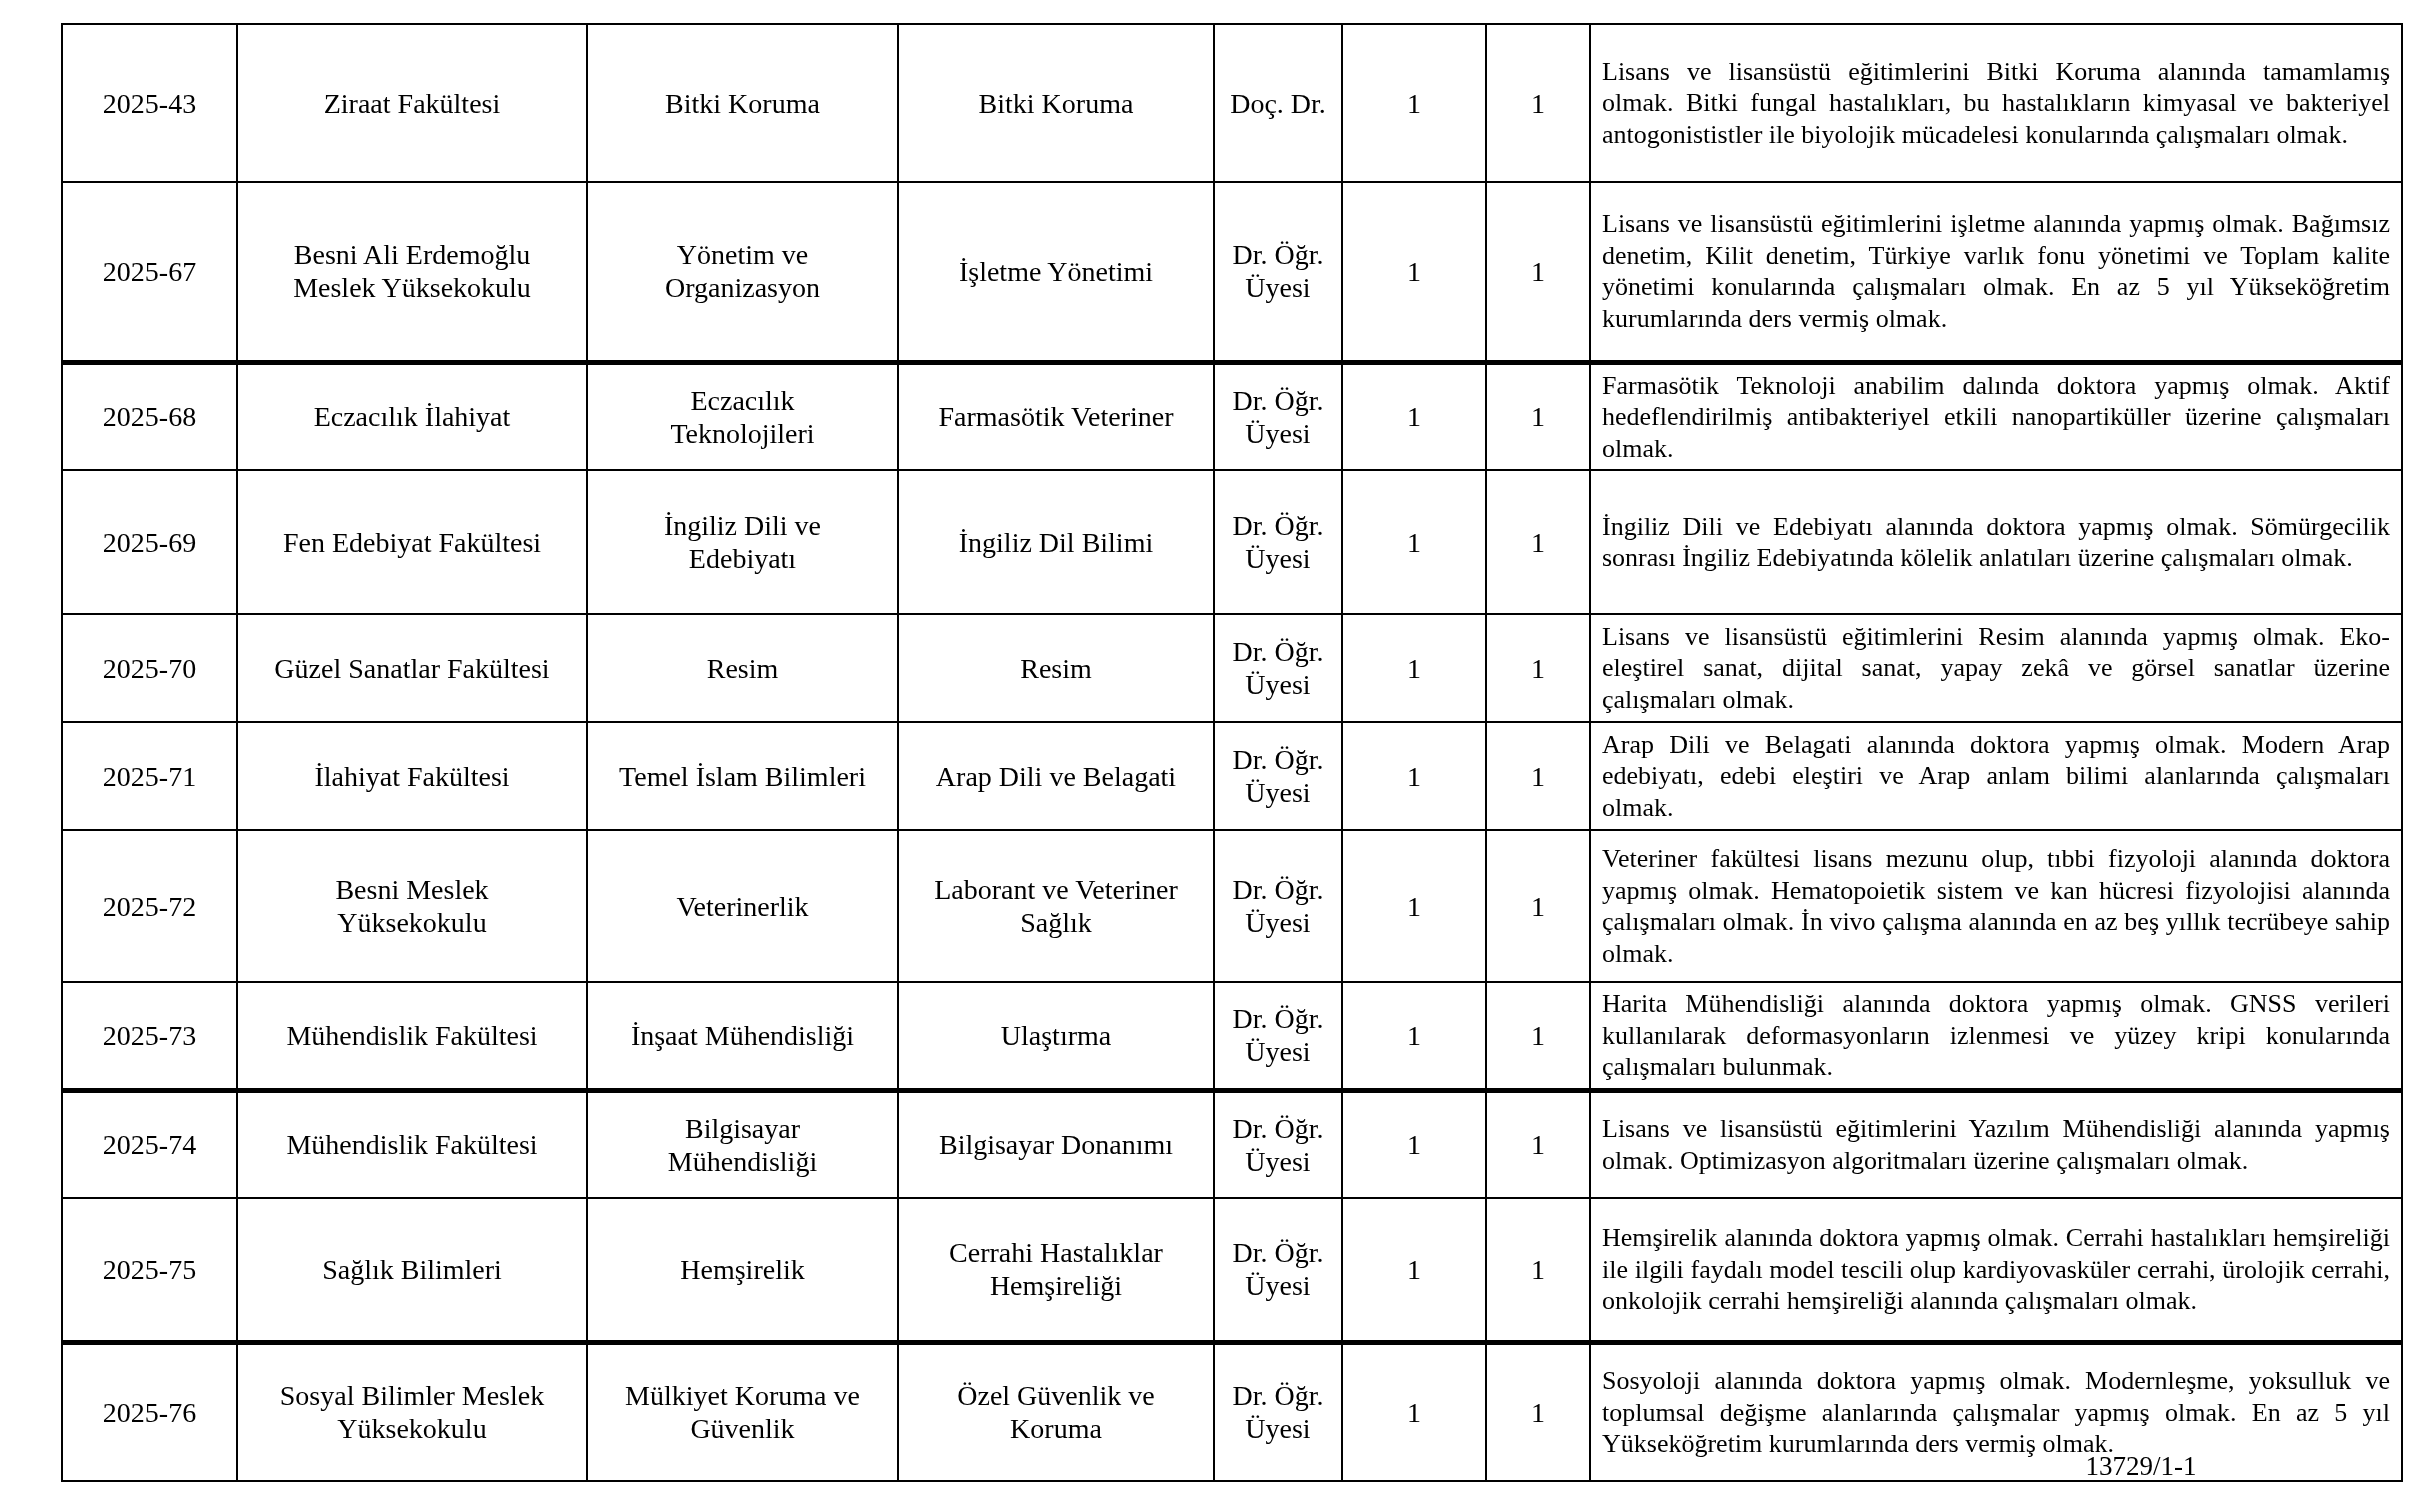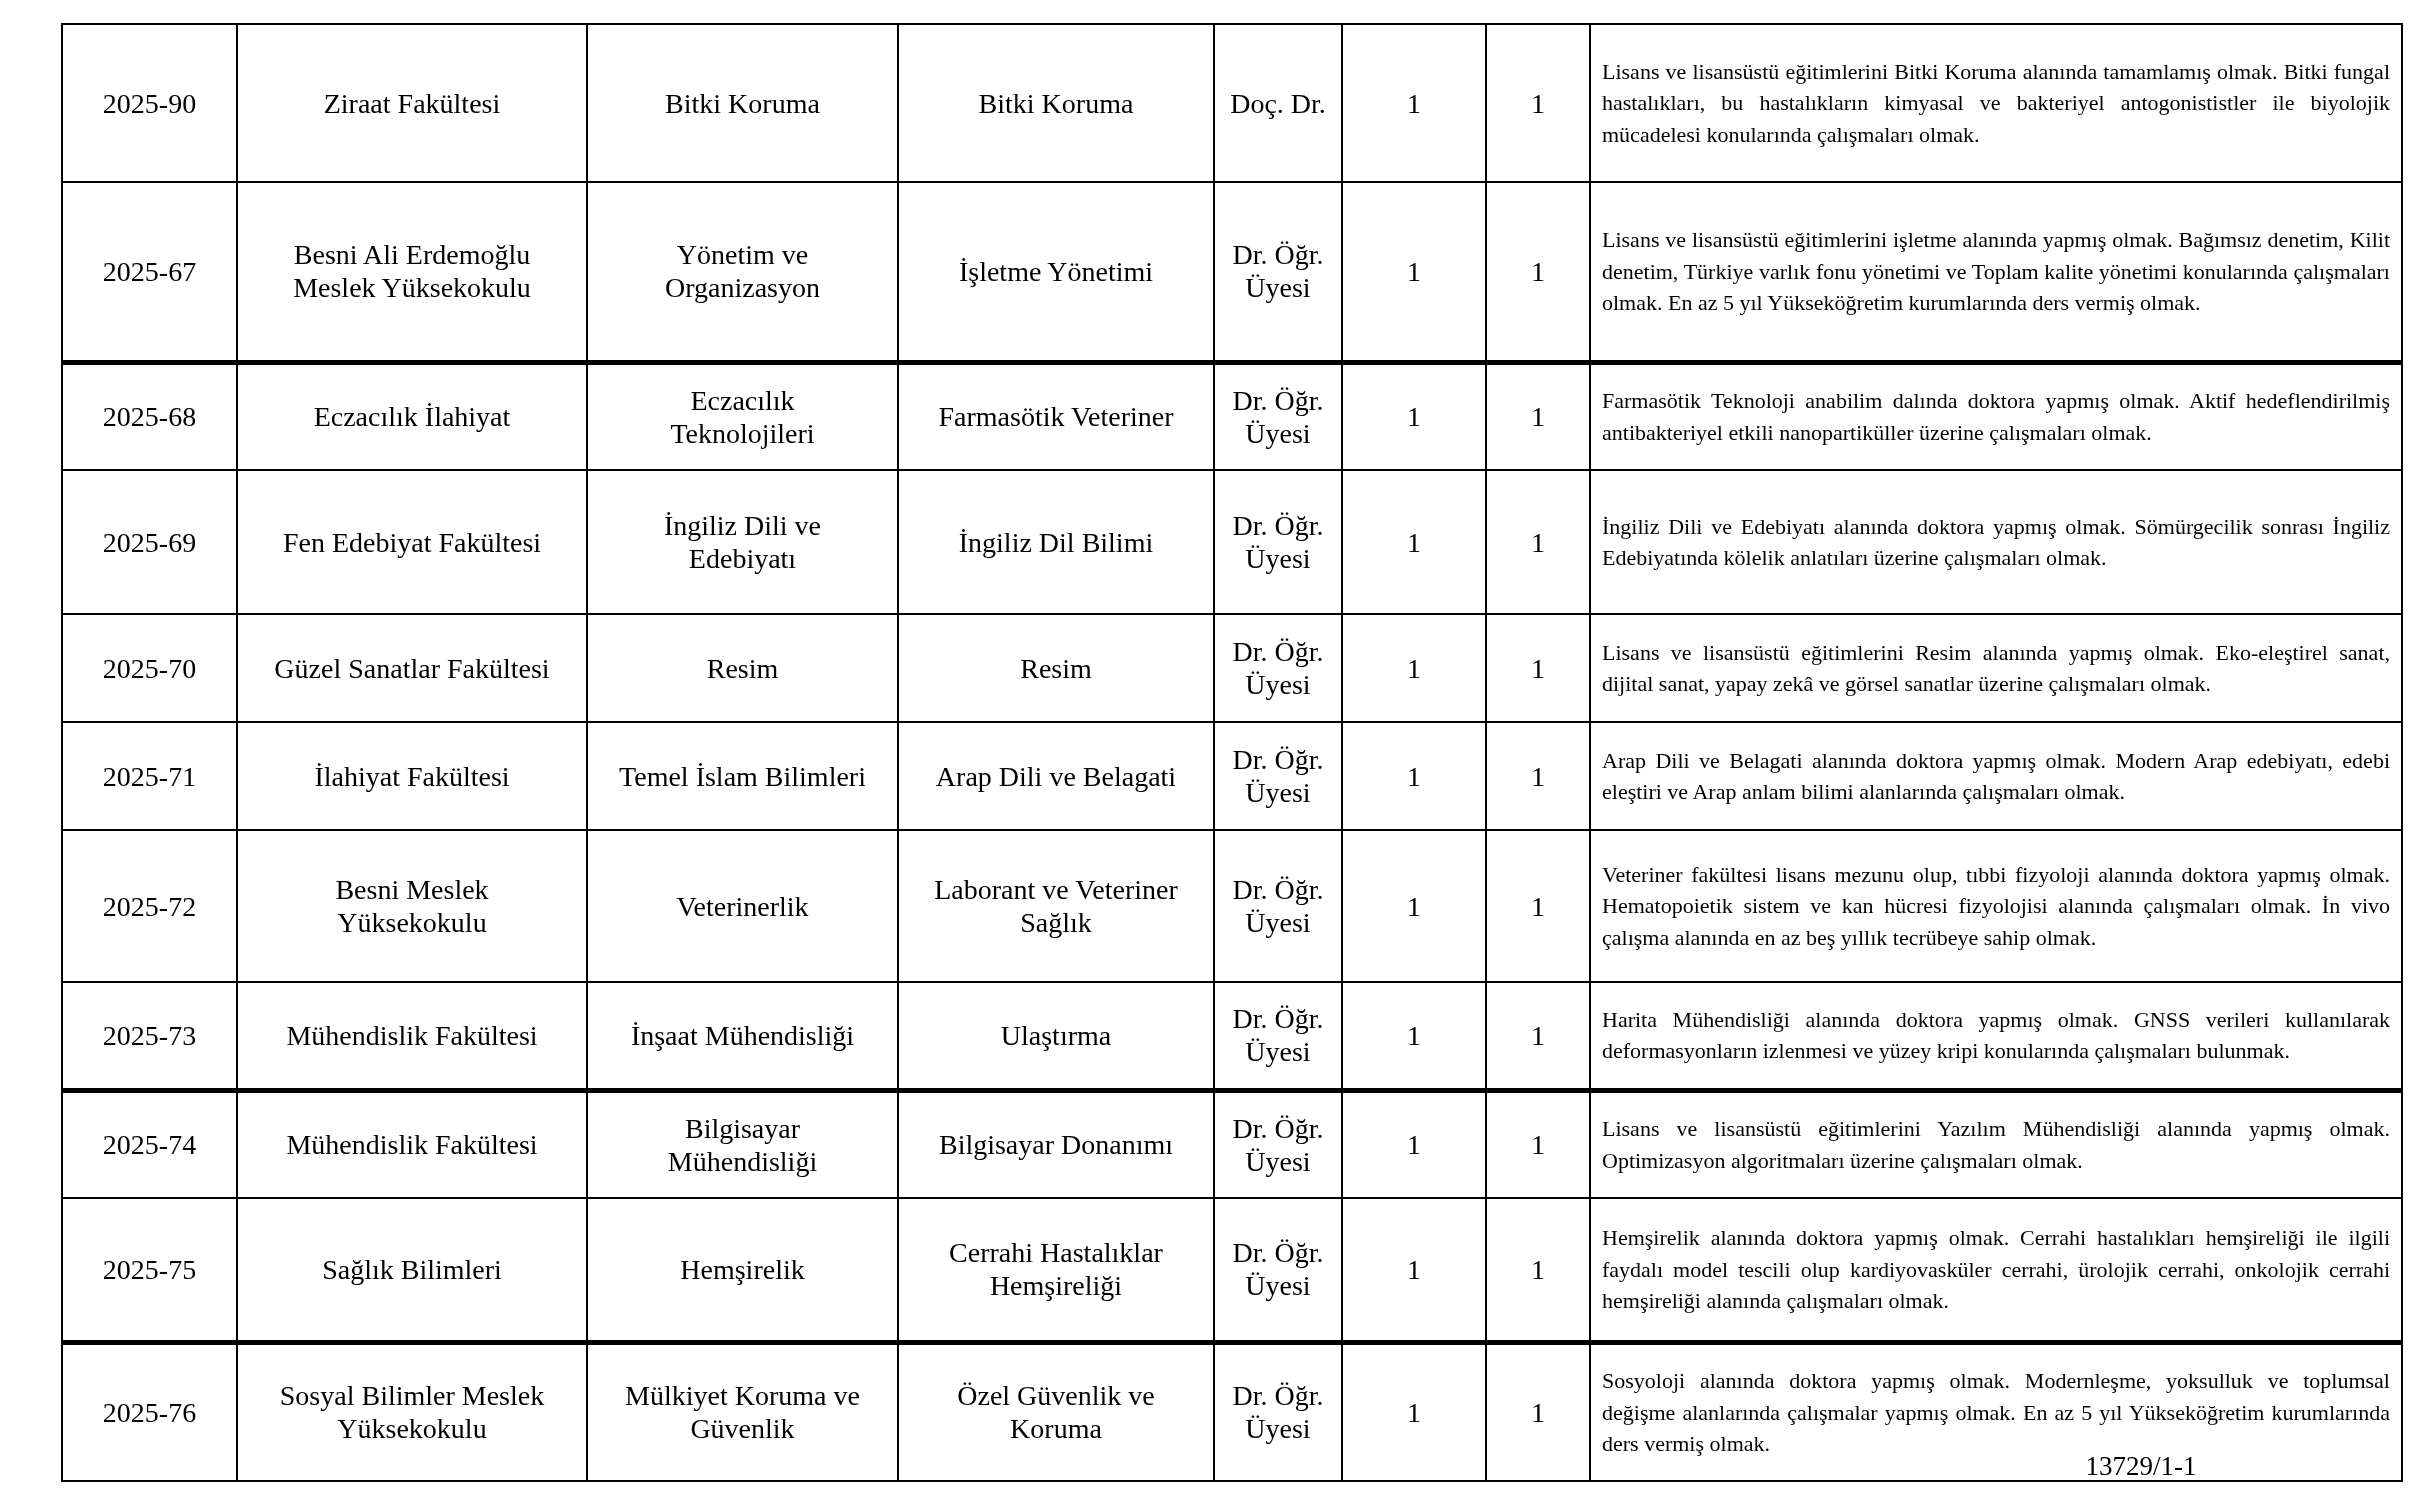--- a/index.html
+++ b/index.html
@@ -30,21 +30,21 @@
     vertical-align: middle;
     font-size: 28px;
     line-height: 33px;
     padding: 3.1px 7.9px;
     white-space: pre-line;
     overflow: hidden;
   }
   table.positions td.c-desc {
     text-align: justify;
     white-space: normal;
-    font-size: 22px;
+    font-size: 26px;
     line-height: 31.5px;
     padding: 4.7px 11px;
   }
   tr.r1  { height: 158px; }
   tr.r2  { height: 180px; }
   tr.r3  { height: 108px; }
   tr.r4  { height: 144px; }
   tr.r5  { height: 108px; }
   tr.r6  { height: 108px; }
   tr.r7  { height: 152px; }
@@ -73,21 +73,21 @@
     <col style="width:350px">
     <col style="width:311px">
     <col style="width:316px">
     <col style="width:128px">
     <col style="width:144px">
     <col style="width:104px">
     <col style="width:812px">
   </colgroup>
   <tbody>
     <tr class="r1">
-      <td class="c-no">2025-90</td>
+      <td class="c-no">2025-43</td>
       <td class="c-unit">Ziraat Fakültesi</td>
       <td class="c-dept">Bitki Koruma</td>
       <td class="c-prog">Bitki Koruma</td>
       <td class="c-title">Doç. Dr.</td>
       <td class="c-num">1</td>
       <td class="c-num">1</td>
       <td class="c-desc">Lisans ve lisansüstü eğitimlerini Bitki Koruma alanında tamamlamış olmak. Bitki fungal hastalıkları, bu hastalıkların kimyasal ve bakteriyel antogonististler ile biyolojik mücadelesi konularında çalışmaları olmak.</td>
     </tr>
     <tr class="r2 tb">
       <td class="c-no">2025-67</td>

